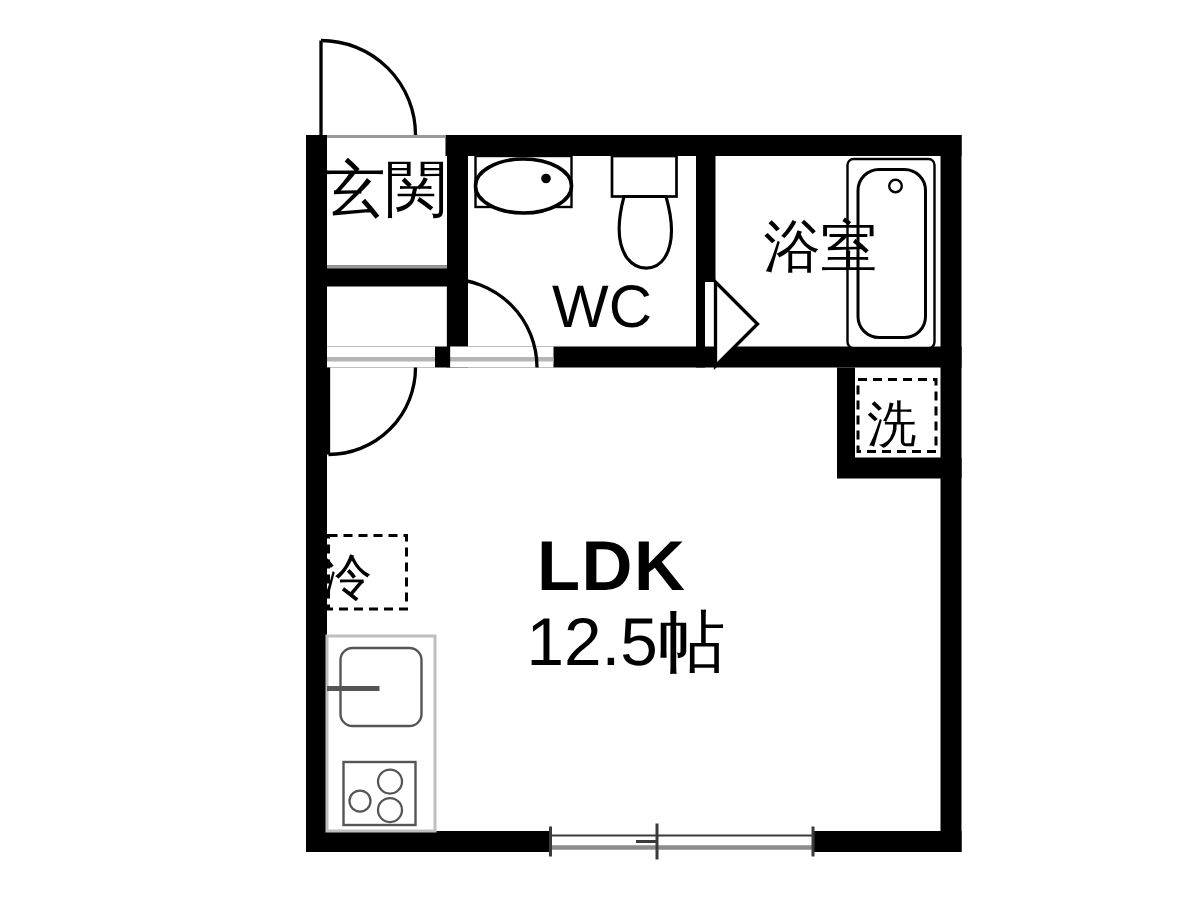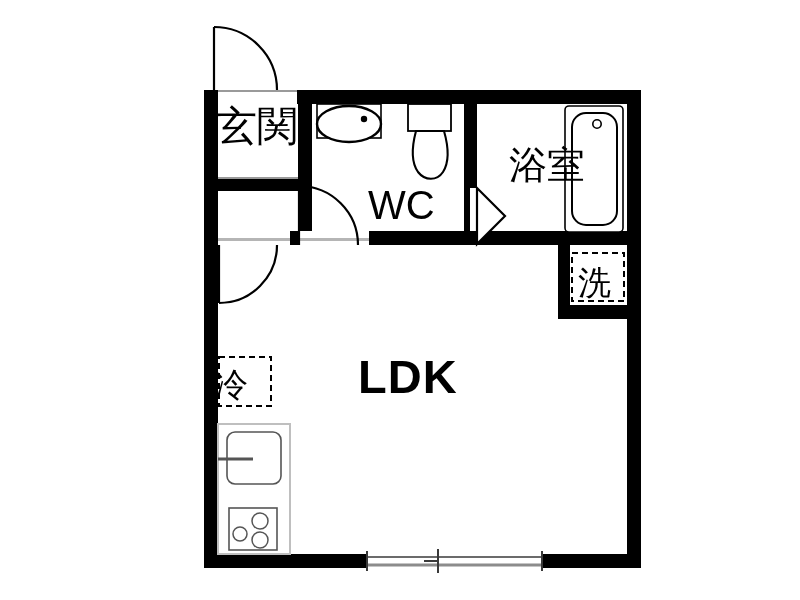--- a/index.html
+++ b/index.html
@@ -197,14 +197,15 @@
     </g>
 
   </svg>
 
   <div class="room-label lbl-genkan">玄関</div>
   <div class="room-label lbl-yokushitsu">浴室</div>
   <div class="room-label lbl-wc">WC</div>
   <div class="room-label lbl-sentaku">洗</div>
   <div class="room-label lbl-rei">冷</div>
   <div class="room-label lbl-ldk">LDK</div>
+  <div class="room-label lbl-jou">12.5帖</div>
 
 </div>
 
 </body></html>

